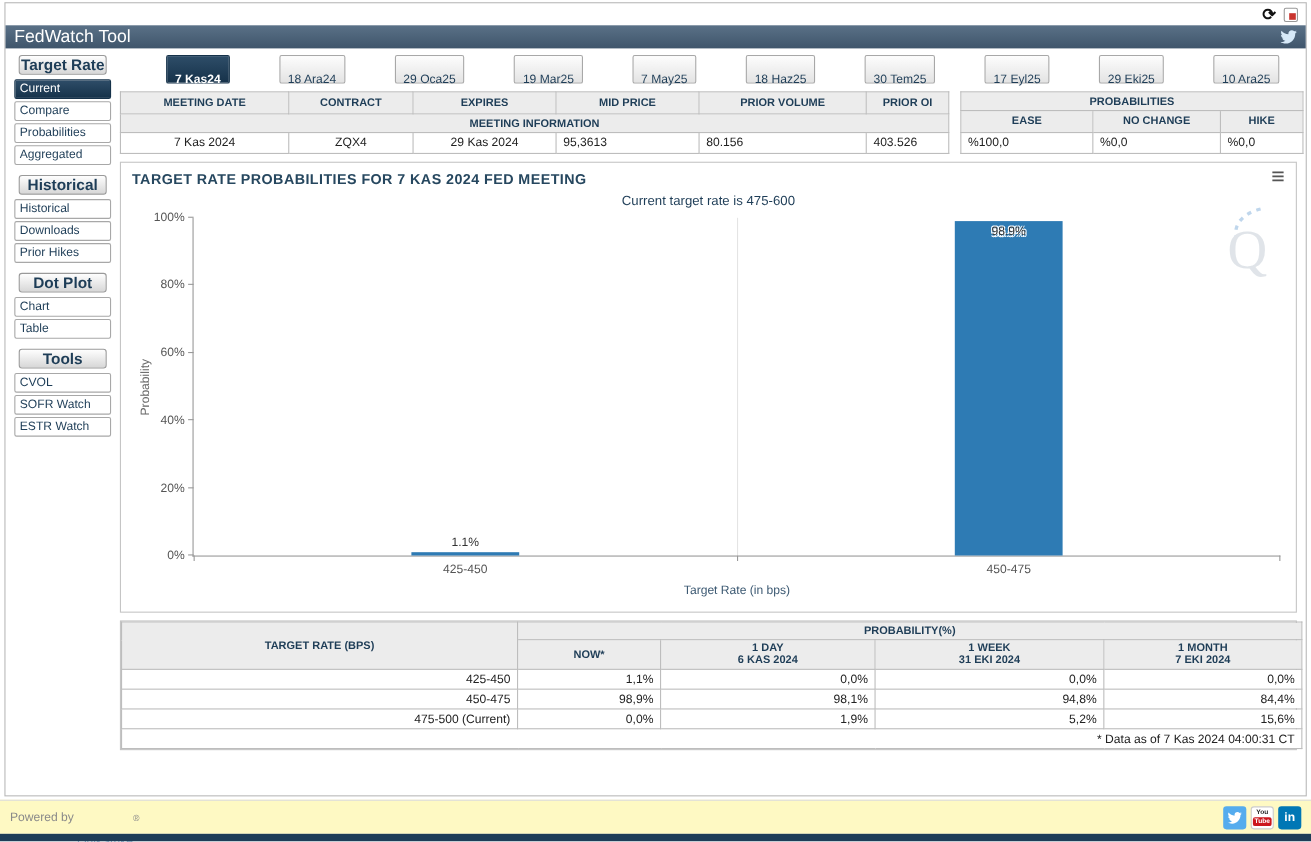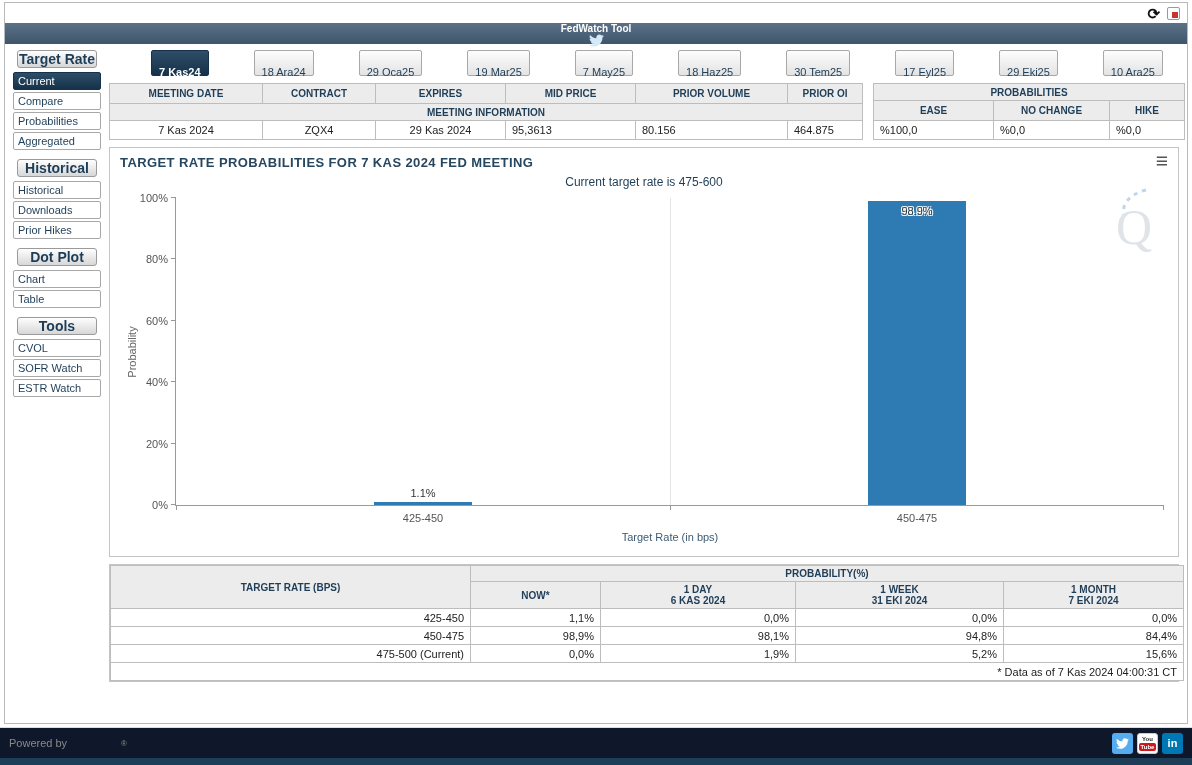--- a/index.html
+++ b/index.html
@@ -5,21 +5,21 @@
 * { box-sizing: border-box; margin: 0; padding: 0; }
 html,body { width:1192px; height:765px; }
 body { position:relative; font-family:"Liberation Sans", sans-serif; background:#fff; overflow:hidden; }
 
 .app { position:absolute; left:4px; right:4px; top:2px; height:722px; border:1px solid #b9b9b9; background:#fff; }
 .topstrip { height:20px; display:flex; justify-content:flex-end; align-items:center; gap:7px; padding:0 7px; }
 .refresh { font-size:15px; font-weight:bold; color:#111; line-height:1; cursor:pointer; }
 .alerticon { width:13px; height:13px; border:1px solid #999; border-radius:2px; position:relative; background:#fff; cursor:pointer; }
 .alerticon::after { content:""; position:absolute; right:1px; bottom:1px; width:6px; height:6px; background:#c9342e; }
 
-.appbar { height:21px; background:linear-gradient(#5a7187,#3f556b); color:#fff; font-size:10px; font-weight:bold; display:flex; align-items:center; padding:0 8px;flex-direction:column; }
+.appbar { height:21px; background:linear-gradient(#5a7187,#3f556b); color:#fff; font-size:16px; font-weight:normal; display:flex; align-items:center; padding:0 8px; }
 .appbar .spacer { flex:1; }
 
 .content { display:flex; padding:6px 8px 0 8px; gap:8px; }
 .sidebar { width:88px; flex:none; }
 .side-section { margin-bottom:9px; }
 .side-header { width:80px; margin:0 auto 4px; height:18px; line-height:16px; text-align:center; font-size:14px; font-weight:bold; color:#1e3d57; background:linear-gradient(#fefefe,#d7d7d7); border:1px solid #9a9a9a; border-radius:3px; cursor:pointer; }
 .side-item { height:18px; line-height:16px; border:1px solid #a8a8a8; background:#fff; color:#1e3d57; font-size:11px; padding:0 4px; margin-bottom:2px; border-radius:2px; cursor:pointer; white-space:nowrap; overflow:hidden; }
 .side-item.selected { background:linear-gradient(#2e4d68,#16324a); color:#fff; border-color:#16324a; }
 
 .main { flex:1; min-width:0; }
@@ -60,21 +60,21 @@
 table.prob { width:100%; border-collapse:collapse; table-layout:fixed; }
 table.prob th, table.prob td { border:1px solid #bdbdbd; overflow:hidden; }
 table.prob th { background:#ececec; color:#1e3d57; font-size:10px; text-align:center; padding:2px 4px; }
 table.prob th .l2 { font-size:10px; }
 table.prob td { font-size:11px; color:#222; height:18px; padding:1px 6px; text-align:right; background:#fff; }
 td.rate { text-align:center; }
 td.now { background:#fbfbd7; }
 .footnote-row td { background:#e3e3e3; color:#808080; font-size:10px; text-align:center; height:15px; border-left:none; border-right:none; }
 .projection { text-align:center; font-size:10.5px; color:#1a1a1a; padding:4px 0 5px; background:#fff; }
 
-.footerbar { position:absolute; left:0; right:0; bottom:7px; height:31px; background:#0f172a; border-top:1px solid #ddd; display:flex; align-items:center; padding:0 9px; font-size:11px; color:#8a8a8a; }
+.footerbar { position:absolute; left:0; right:0; bottom:7px; height:31px; background:#fef9c3; border-top:1px solid #ddd; display:flex; align-items:center; padding:0 9px; font-size:11px; color:#8a8a8a; }
 .brand-link { color:#2a6da4; cursor:pointer;margin-top:44px; }
 .reg { font-size:8px; vertical-align:super; color:#8a8a8a; }
 .social { margin-left:auto; display:flex; gap:4px; align-items:center; }
 .icon-sq { width:21px; height:21px; border-radius:3px; display:flex; align-items:center; justify-content:center; cursor:pointer; }
 .tw-sq { background:#55acee; }
 .yt-sq { background:#fff; border:1px solid #ccc; flex-direction:column; gap:0; }
 .yt-you { font-size:6px; line-height:7px; color:#222; font-weight:bold; }
 .yt-tube { font-size:6px; line-height:8px; color:#fff; background:#cc181e; border-radius:2px; padding:0 2px; font-weight:bold; }
 .li-sq { background:#0077b5; color:#fff; font-weight:bold; font-size:11px; }
 .bottombar { position:absolute; left:0; right:0; bottom:0; height:7px; background:#1e3d57; }
@@ -164,21 +164,21 @@
           </tr>
           <tr>
                 <th colspan="6">MEETING INFORMATION</th>
               </tr>
           <tr>
             <td class="c">7 Kas 2024</td>
             <td class="c">ZQX4</td>
             <td class="c">29 Kas 2024</td>
             <td class="r">95,3613</td>
             <td class="r">80.156</td>
-            <td class="r">464.875</td>
+            <td class="r">403.526</td>
           </tr>
         </tbody>
           </table>
         <table class="info" style="width:311px">
           <colgroup>
               <col style="width:120px">
               <col style="width:116px">
               <col style="width:75px">
             </colgroup>
           <tbody>

